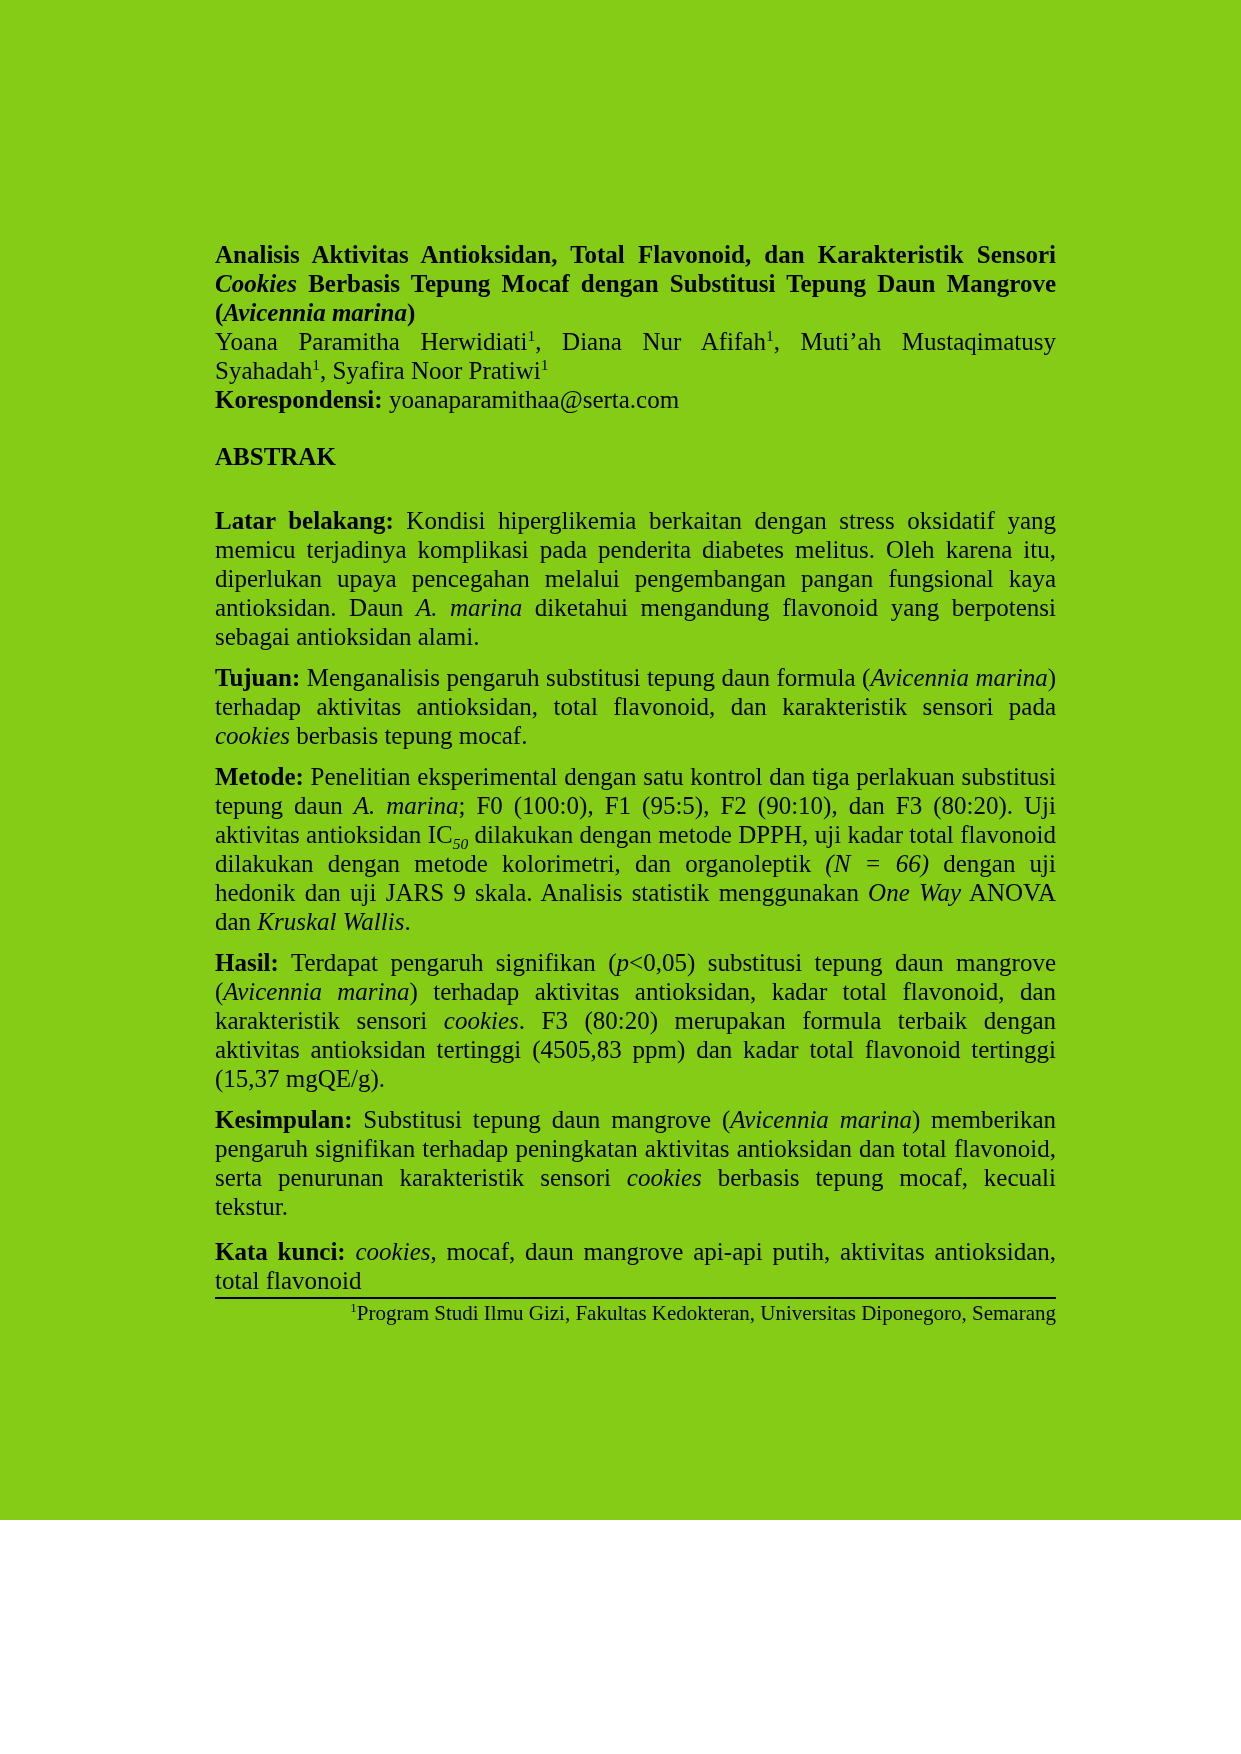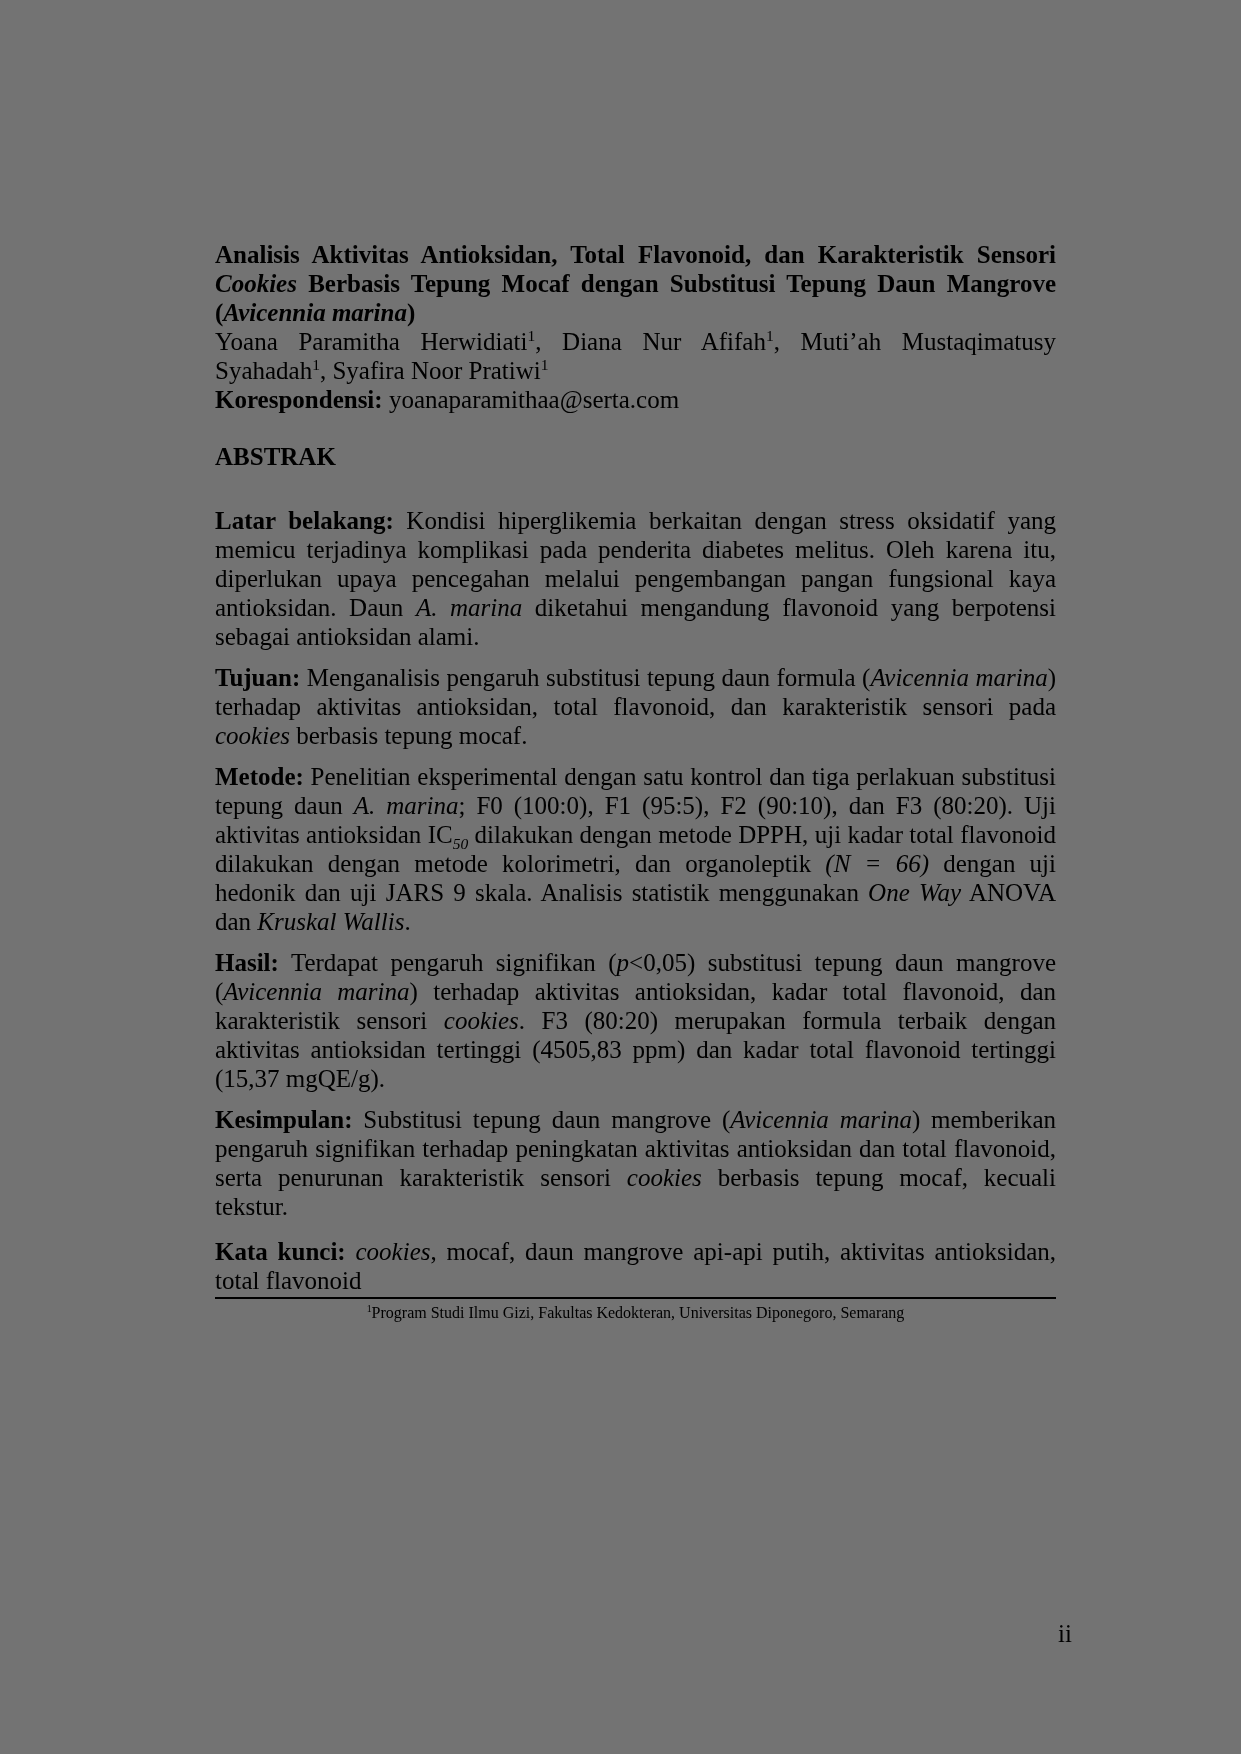--- a/index.html
+++ b/index.html
@@ -10,22 +10,22 @@
   body {
     width: 1241px;
     height: 1754px;
     font-family: "Liberation Serif", "DejaVu Serif", serif;
     color: #000000;
     position: relative;
   }
   .page {
     position: relative;
     width: 1241px;
-    height: 1754px;
-    background: #737373;
+    height: 1520px;
+    background: #84cc16;
     overflow: hidden;
   }
   .content {
     position: absolute;
     left: 215px;
     top: 240px;
     width: 841px;
   }
   .content p {
     margin: 0;
@@ -52,23 +52,23 @@
     margin-bottom: 2px;
   }
   .footnote-rule {
     border: none;
     border-top: 2px solid #000000;
     width: 100%;
     height: 0;
     margin: 0 0 1px 0;
   }
   p.footnote-line {
-    font-size: 16px;
+    font-size: 21px;
     line-height: 26px;
-    text-align: center;
+    text-align: right;
   }
   .run-r { font-weight: normal; font-style: normal; margin-top: 39px; }
   .run-b { font-weight: bold; font-style: normal; }
   .run-i { font-style: italic; font-weight: normal; }
   .run-bi { font-weight: bold; font-style: italic; }
   sup.run-sup { font-size: 0.62em; line-height: 0; vertical-align: super; }
   sub.run-sub { font-size: 0.62em; line-height: 0; vertical-align: sub; font-style: italic; }
   .page-number {
     position: absolute;
     left: 231px;

